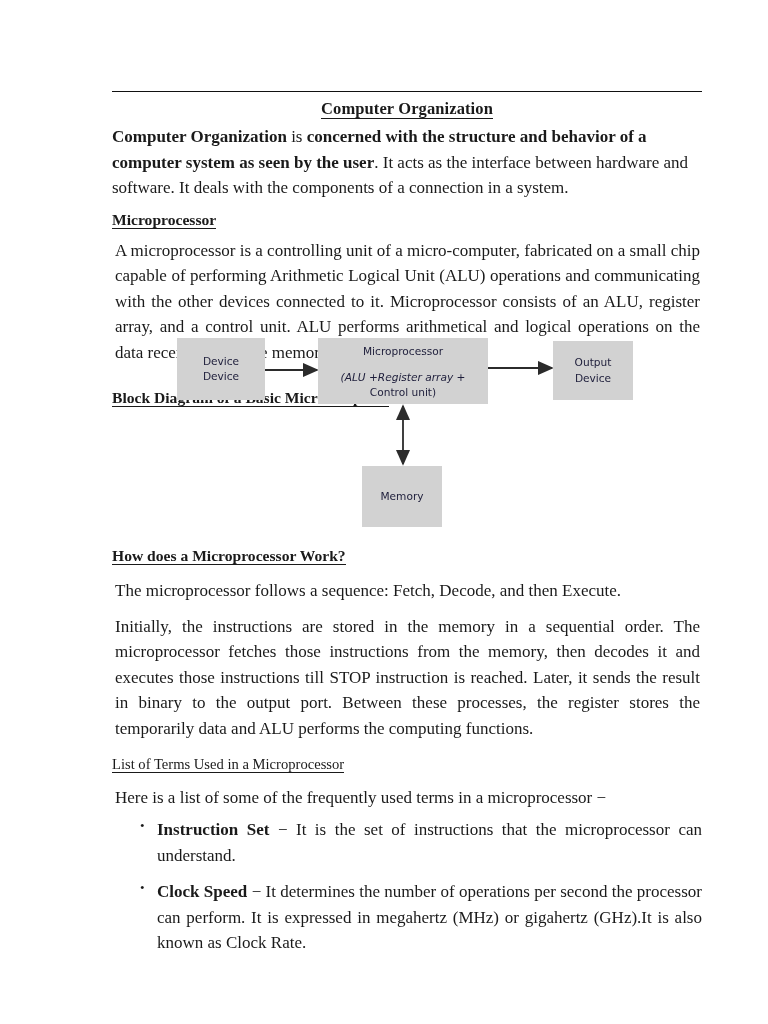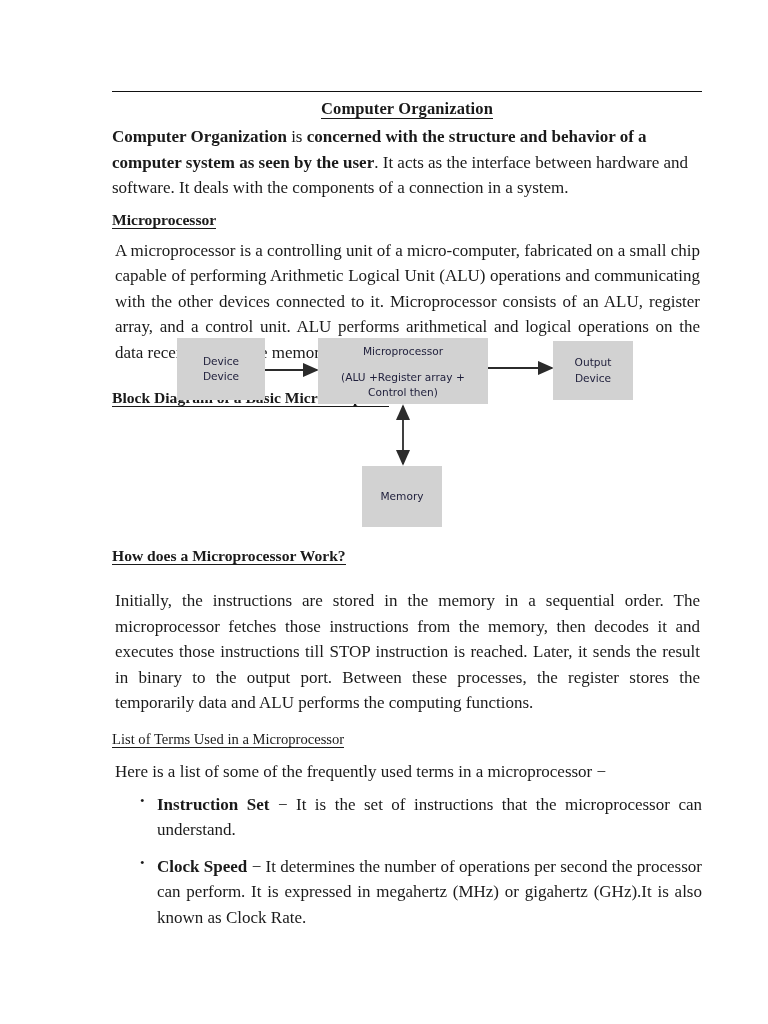--- a/index.html
+++ b/index.html
@@ -112,21 +112,21 @@
     align-items: center;
     justify-content: center;
     box-sizing: border-box;
   }
   #box-input   { left: 155px; top: 8px;   width: 88px;  height: 62px; }
   #box-micro   { left: 296px; top: 8px;   width: 170px; height: 66px; padding: 4px 6px; justify-content: flex-start; }
   #box-output  { left: 531px; top: 11px;  width: 80px;  height: 59px; }
   #box-memory  { left: 340px; top: 136px; width: 80px;  height: 61px; }
 
   #box-micro .mp-title { margin-top: 2px; }
-  #box-micro .mp-sub   { margin-top: 11px; line-height: 1.35; }
+  #box-micro .mp-sub   { margin-top: 11px; line-height: 1.35; font-style: italic; }
 
   .diagram svg {
     position: absolute;
     left: 0; top: 0;
     width: 768px; height: 215px;
     overflow: visible;
   }
 
   
   ul.terms {
@@ -195,38 +195,39 @@
     </svg>
 
     <div class="dbox" id="box-input">
       <div>Device</div>
       <div>Device</div>
     </div>
 
     <div class="dbox" id="box-micro">
       <div class="mp-title">Microprocessor</div>
       <div class="mp-sub">(ALU +Register array +</div>
-      <div>Control then)</div>
+      <div>Control unit)</div>
     </div>
 
     <div class="dbox" id="box-output">
       <div>Output</div>
       <div>Device</div>
     </div>
 
     <div class="dbox" id="box-memory">
       <div>Memory</div>
     </div>
   </div>
 
   <div class="content" style="top:545px;">
 
     <h2 class="h2" style="margin-top:0;"><span>How does a Microprocessor Work?</span></h2>
 
     <div class="sp-10"></div>
+    <p class="para indent-block" style="text-align:left;">The microprocessor follows a sequence: Fetch, Decode, and then Execute.</p>
 
     <div class="sp-10"></div>
     <p class="para indent-block">Initially, the instructions are stored in the memory in a sequential order. The microprocessor fetches those instructions from the memory, then decodes it and executes those instructions till STOP instruction is reached. Later, it sends the result in binary to the output port. Between these processes, the register stores the temporarily data and ALU performs the computing functions.</p>
 
     <div class="sp-14"></div>
     <h3 class="h3"><span>List of Terms Used in a Microprocessor</span></h3>
 
     <div class="sp-10"></div>
     <p class="para indent-block" style="text-align:left;">Here is a list of some of the frequently used terms in a microprocessor −</p>
 

